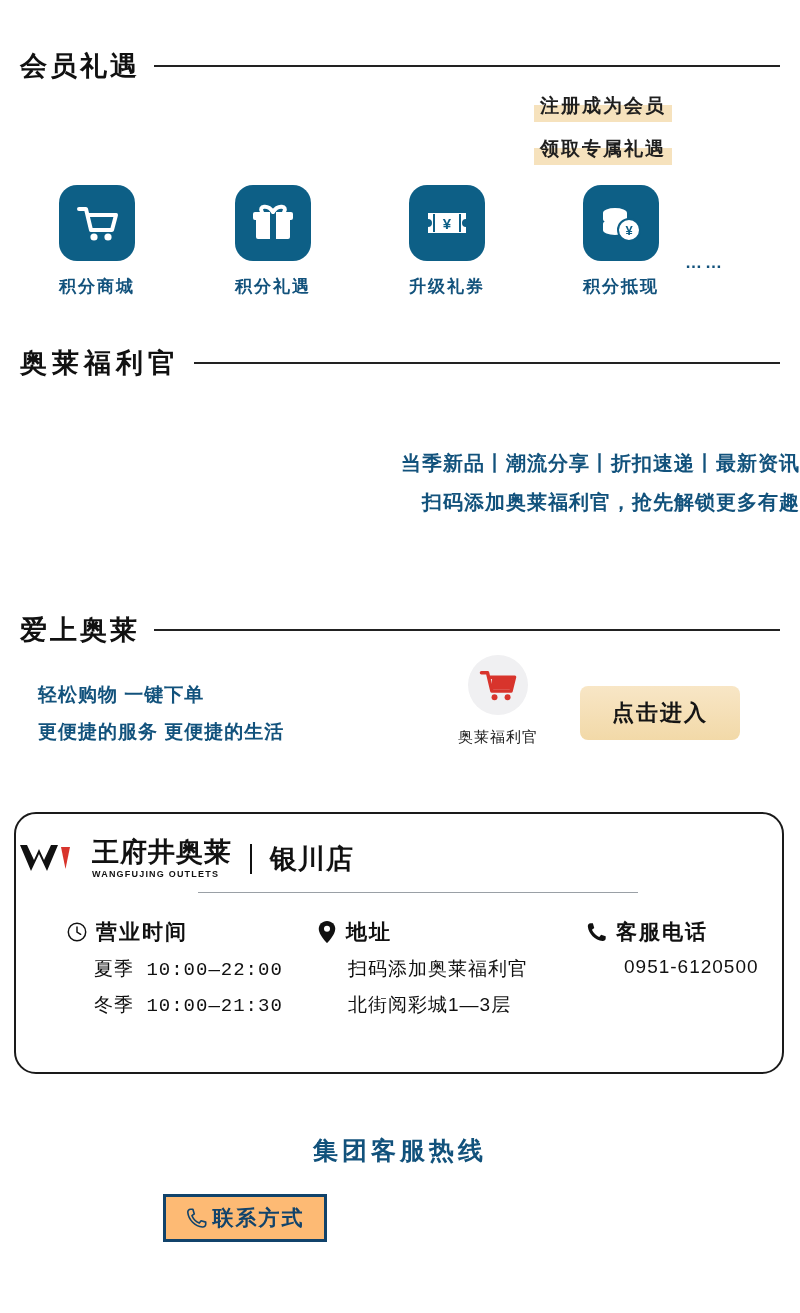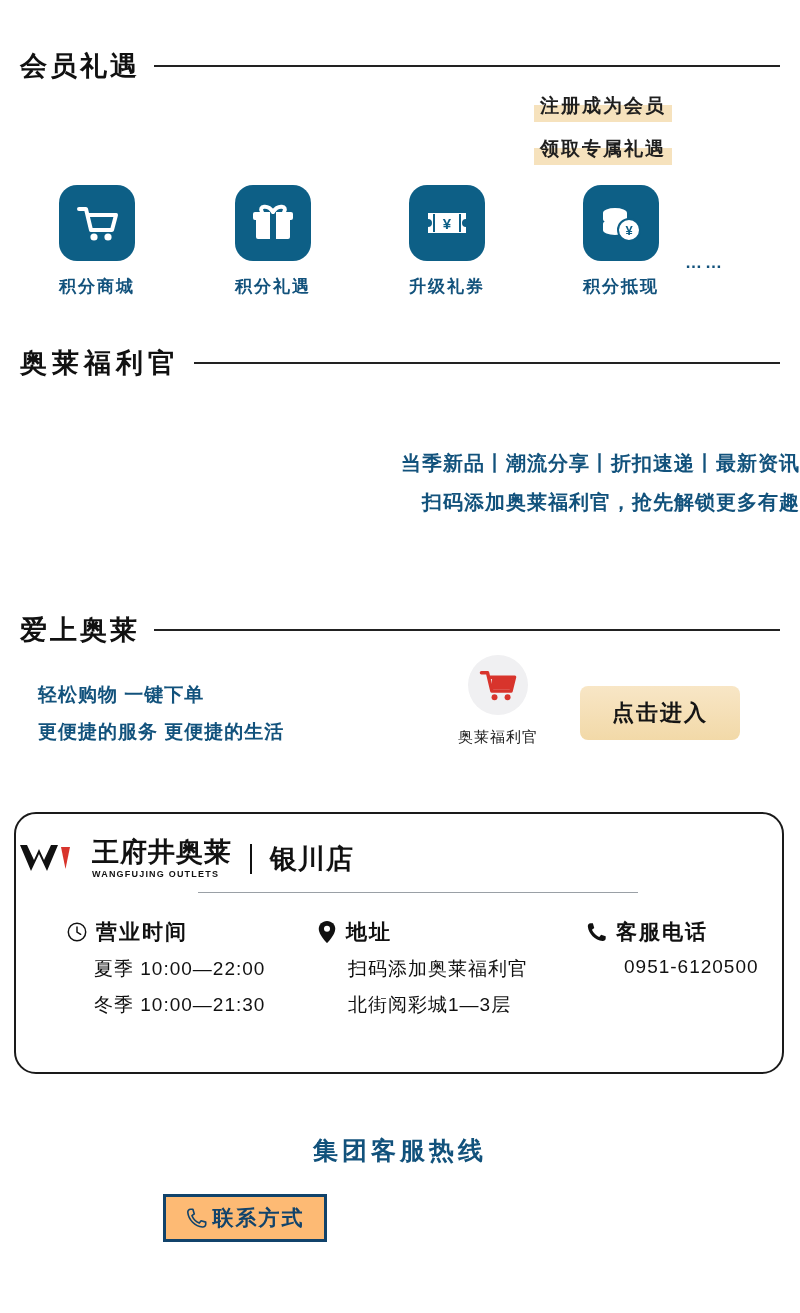--- a/index.html
+++ b/index.html
@@ -255,21 +255,21 @@
     justify-content: center;
   }
   .info-line {
     font-size: 19px;
     margin-top: 10px;
     letter-spacing: 1px;
     color: #111111;
     font-weight: 500;
   }
   #col-hours { left: 50px; top: 104px; }
-  #col-hours .info-line { margin-left: 28px; }
+  #col-hours .info-line { margin-left: 28px; font-family: Liberation Mono, monospace; }
   #col-addr { left: 300px; top: 104px; }
   #col-addr .info-line { margin-left: 32px; }
   #col-phone { left: 570px; top: 104px; }
   #col-phone .info-line { margin-left: 38px; }
 
   
   .hotline-title {
     position: absolute;
     left: 0;
     top: 1134px;

